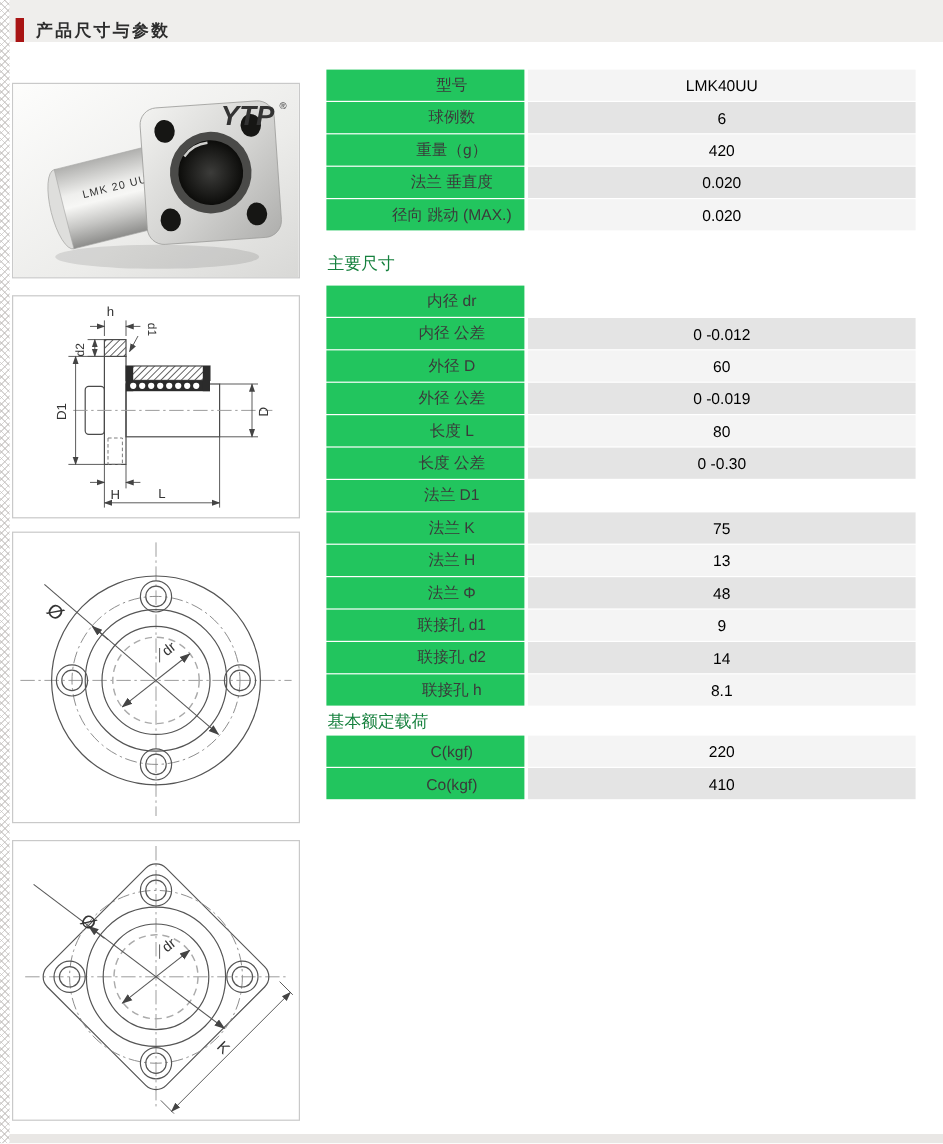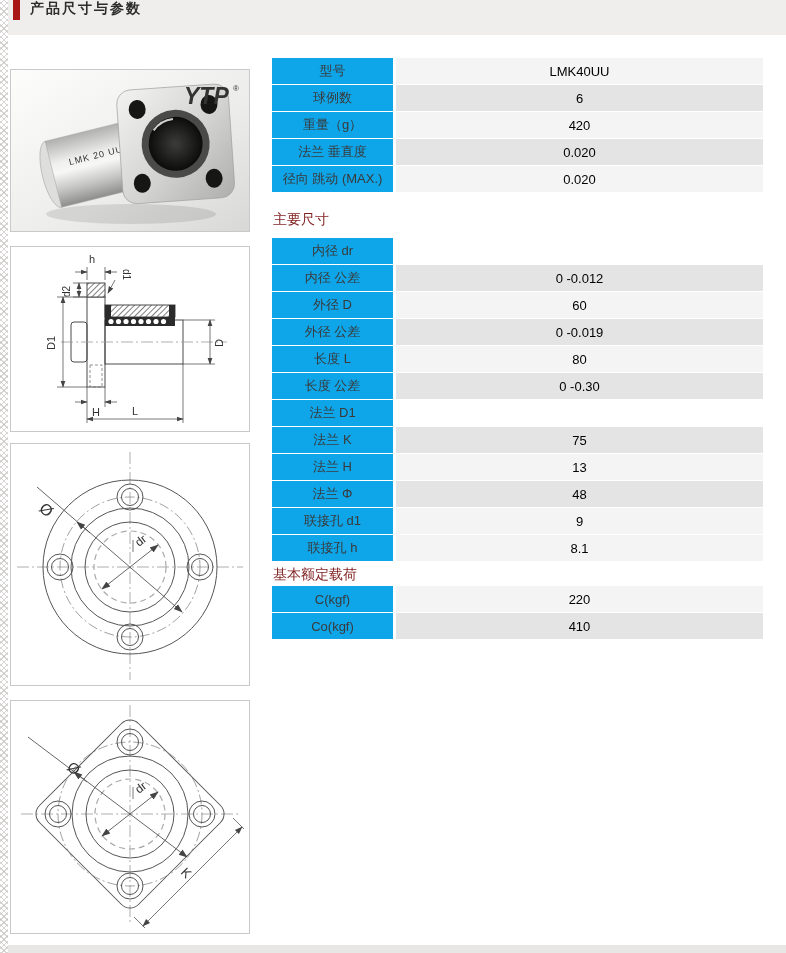--- a/index.html
+++ b/index.html
@@ -5,41 +5,41 @@
   html,body{margin:0;padding:0;background:#fff;}
   .page{position:relative;width:786px;height:953px;background:#fff;overflow:hidden;
         font-family:"Liberation Sans","DejaVu Sans",sans-serif;color:#333;}
   
   .left-strip{position:absolute;left:0;top:0;width:8px;height:953px;background-color:#fff;
     background-image:
       repeating-linear-gradient(45deg, rgba(185,181,179,.55) 0 1px, transparent 1px 4px),
       repeating-linear-gradient(-45deg, rgba(185,181,179,.55) 0 1px, transparent 1px 4px);}
   
   .header-band{position:absolute;left:8px;top:0;width:778px;height:35px;background:#efeeec;
-    display:flex;align-items:flex-start;}
+    display:flex;align-items:flex-end;}
   .accent{display:inline-block;width:7px;height:20px;background:#a91414;margin-left:5px;}
   .page-title{margin:0 0 0 10px;font-size:14px;font-weight:700;letter-spacing:2px;color:#2d2d2d;}
   
   .bottom-band{position:absolute;left:8px;bottom:0;width:778px;height:8px;background:#e9e7e5;}
   
   .img-box{position:absolute;border:1px solid #c9c9c9;background:#fff;box-sizing:border-box;}
   .img-box svg{display:block;width:100%;height:100%;}
   .box1{left:10px;top:69px;width:240px;height:163px;}
   .box2{left:10px;top:246px;width:240px;height:186px;}
   .box3{left:10px;top:443px;width:240px;height:243px;}
   .box4{left:10px;top:700px;width:240px;height:234px;}
   
   .spec{position:absolute;left:272px;top:58px;width:491px;}
   .trow{display:flex;height:26px;margin-bottom:1px;font-size:13px;}
-  .tlabel{width:121px;margin-right:3px;background:#0ea5e9;color:#3a3a3a;
-    display:flex;align-items:center;justify-content:center;}
+  .tlabel{width:121px;margin-right:3px;background:#22c55e;color:#3a3a3a;
+    display:flex;align-items:center;justify-content:center;padding-left:44px;}
   .tvalue{flex:1;background:#f4f4f4;color:#000000;
     display:flex;align-items:center;justify-content:center;}
   .trow.alt .tvalue{background:#e4e4e4;}
-  .sec-title{font-size:14px;line-height:20px;color:#7f1d1d;margin:17px 0 9px 1px;}
+  .sec-title{font-size:14px;line-height:20px;color:#15803d;margin:17px 0 9px 1px;}
   .sec-title.second{margin:3px 0 2px 1px;}
   
   svg text{font-family:"Liberation Sans","DejaVu Sans",sans-serif;fill:#333;}
 </style>
 </head>
 <body>
 
 <div class="page">
   <div class="left-strip"></div>
 
@@ -308,20 +308,24 @@
           <div class="tvalue">13</div>
         </div>
         <div class="trow alt">
           <div class="tlabel">法兰 Φ</div>
           <div class="tvalue">48</div>
         </div>
         <div class="trow">
           <div class="tlabel">联接孔 d1</div>
           <div class="tvalue">9</div>
         </div>
+        <div class="trow alt">
+          <div class="tlabel">联接孔 d2</div>
+          <div class="tvalue">14</div>
+        </div>
         <div class="trow">
           <div class="tlabel">联接孔 h</div>
           <div class="tvalue">8.1</div>
         </div>
       </div>
     <div class="sec-title second">基本额定载荷</div>
     <div class="tgroup">
         <div class="trow">
           <div class="tlabel">C(kgf)</div>
           <div class="tvalue">220</div>

